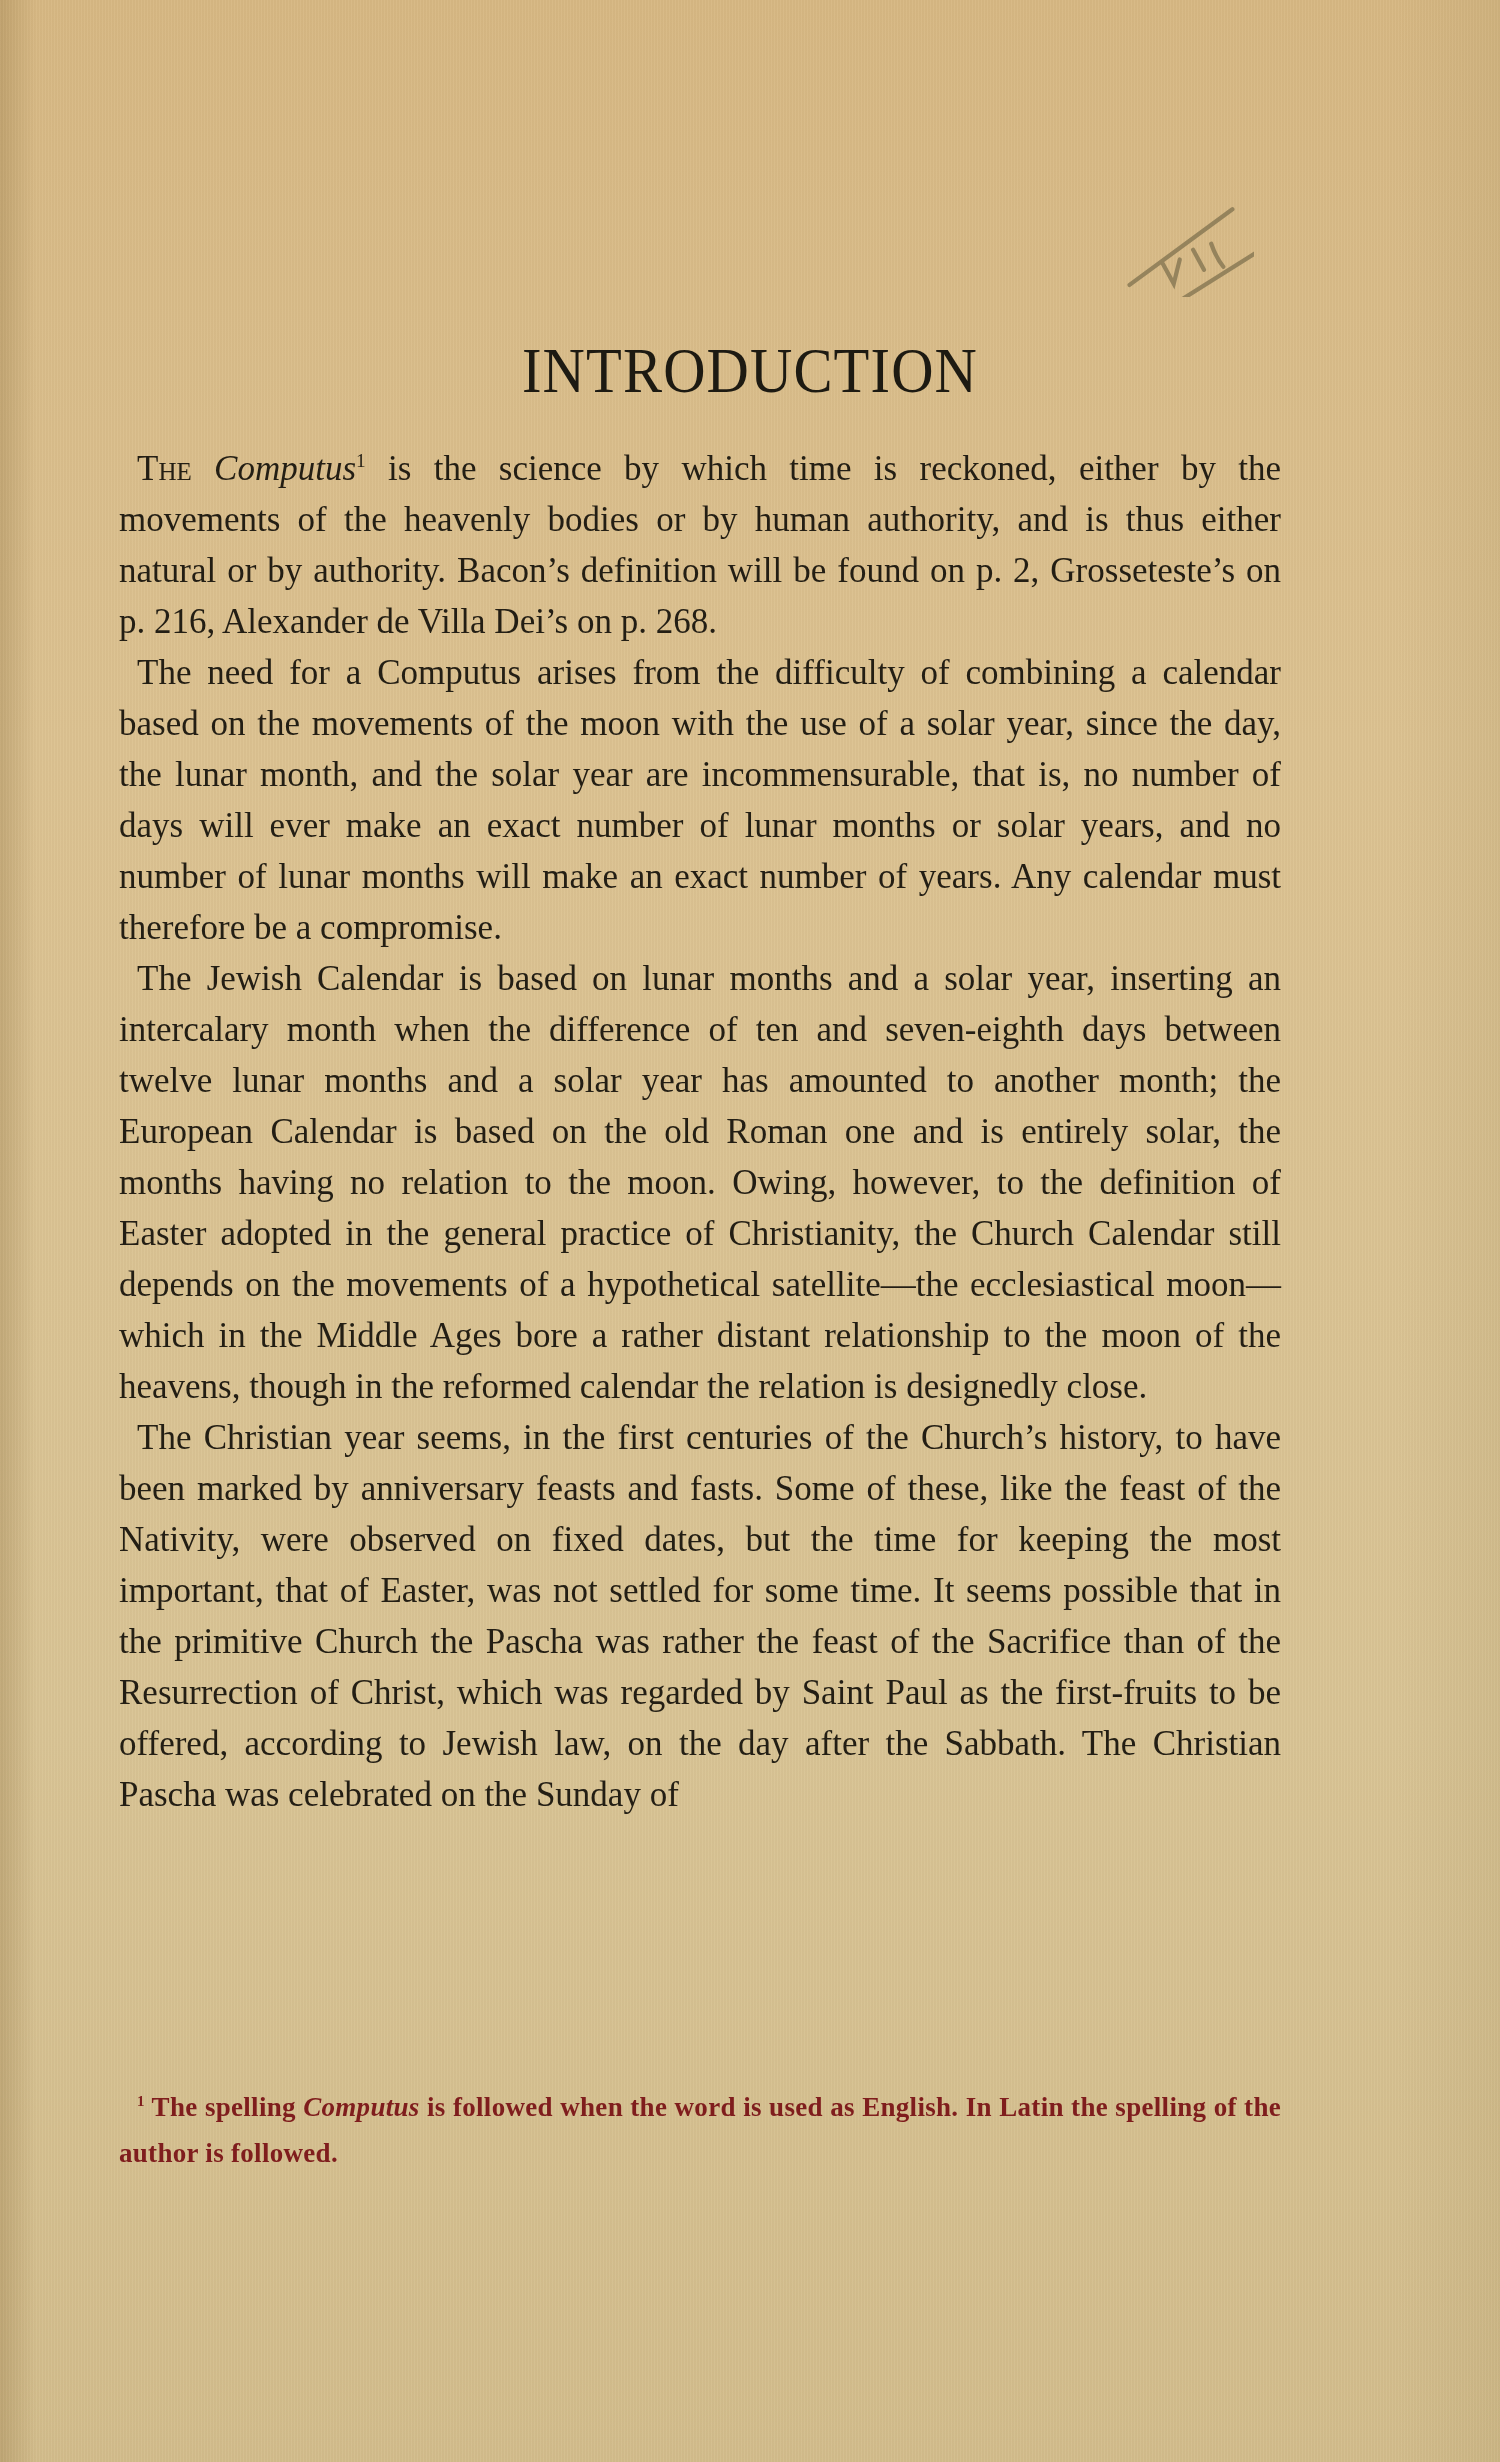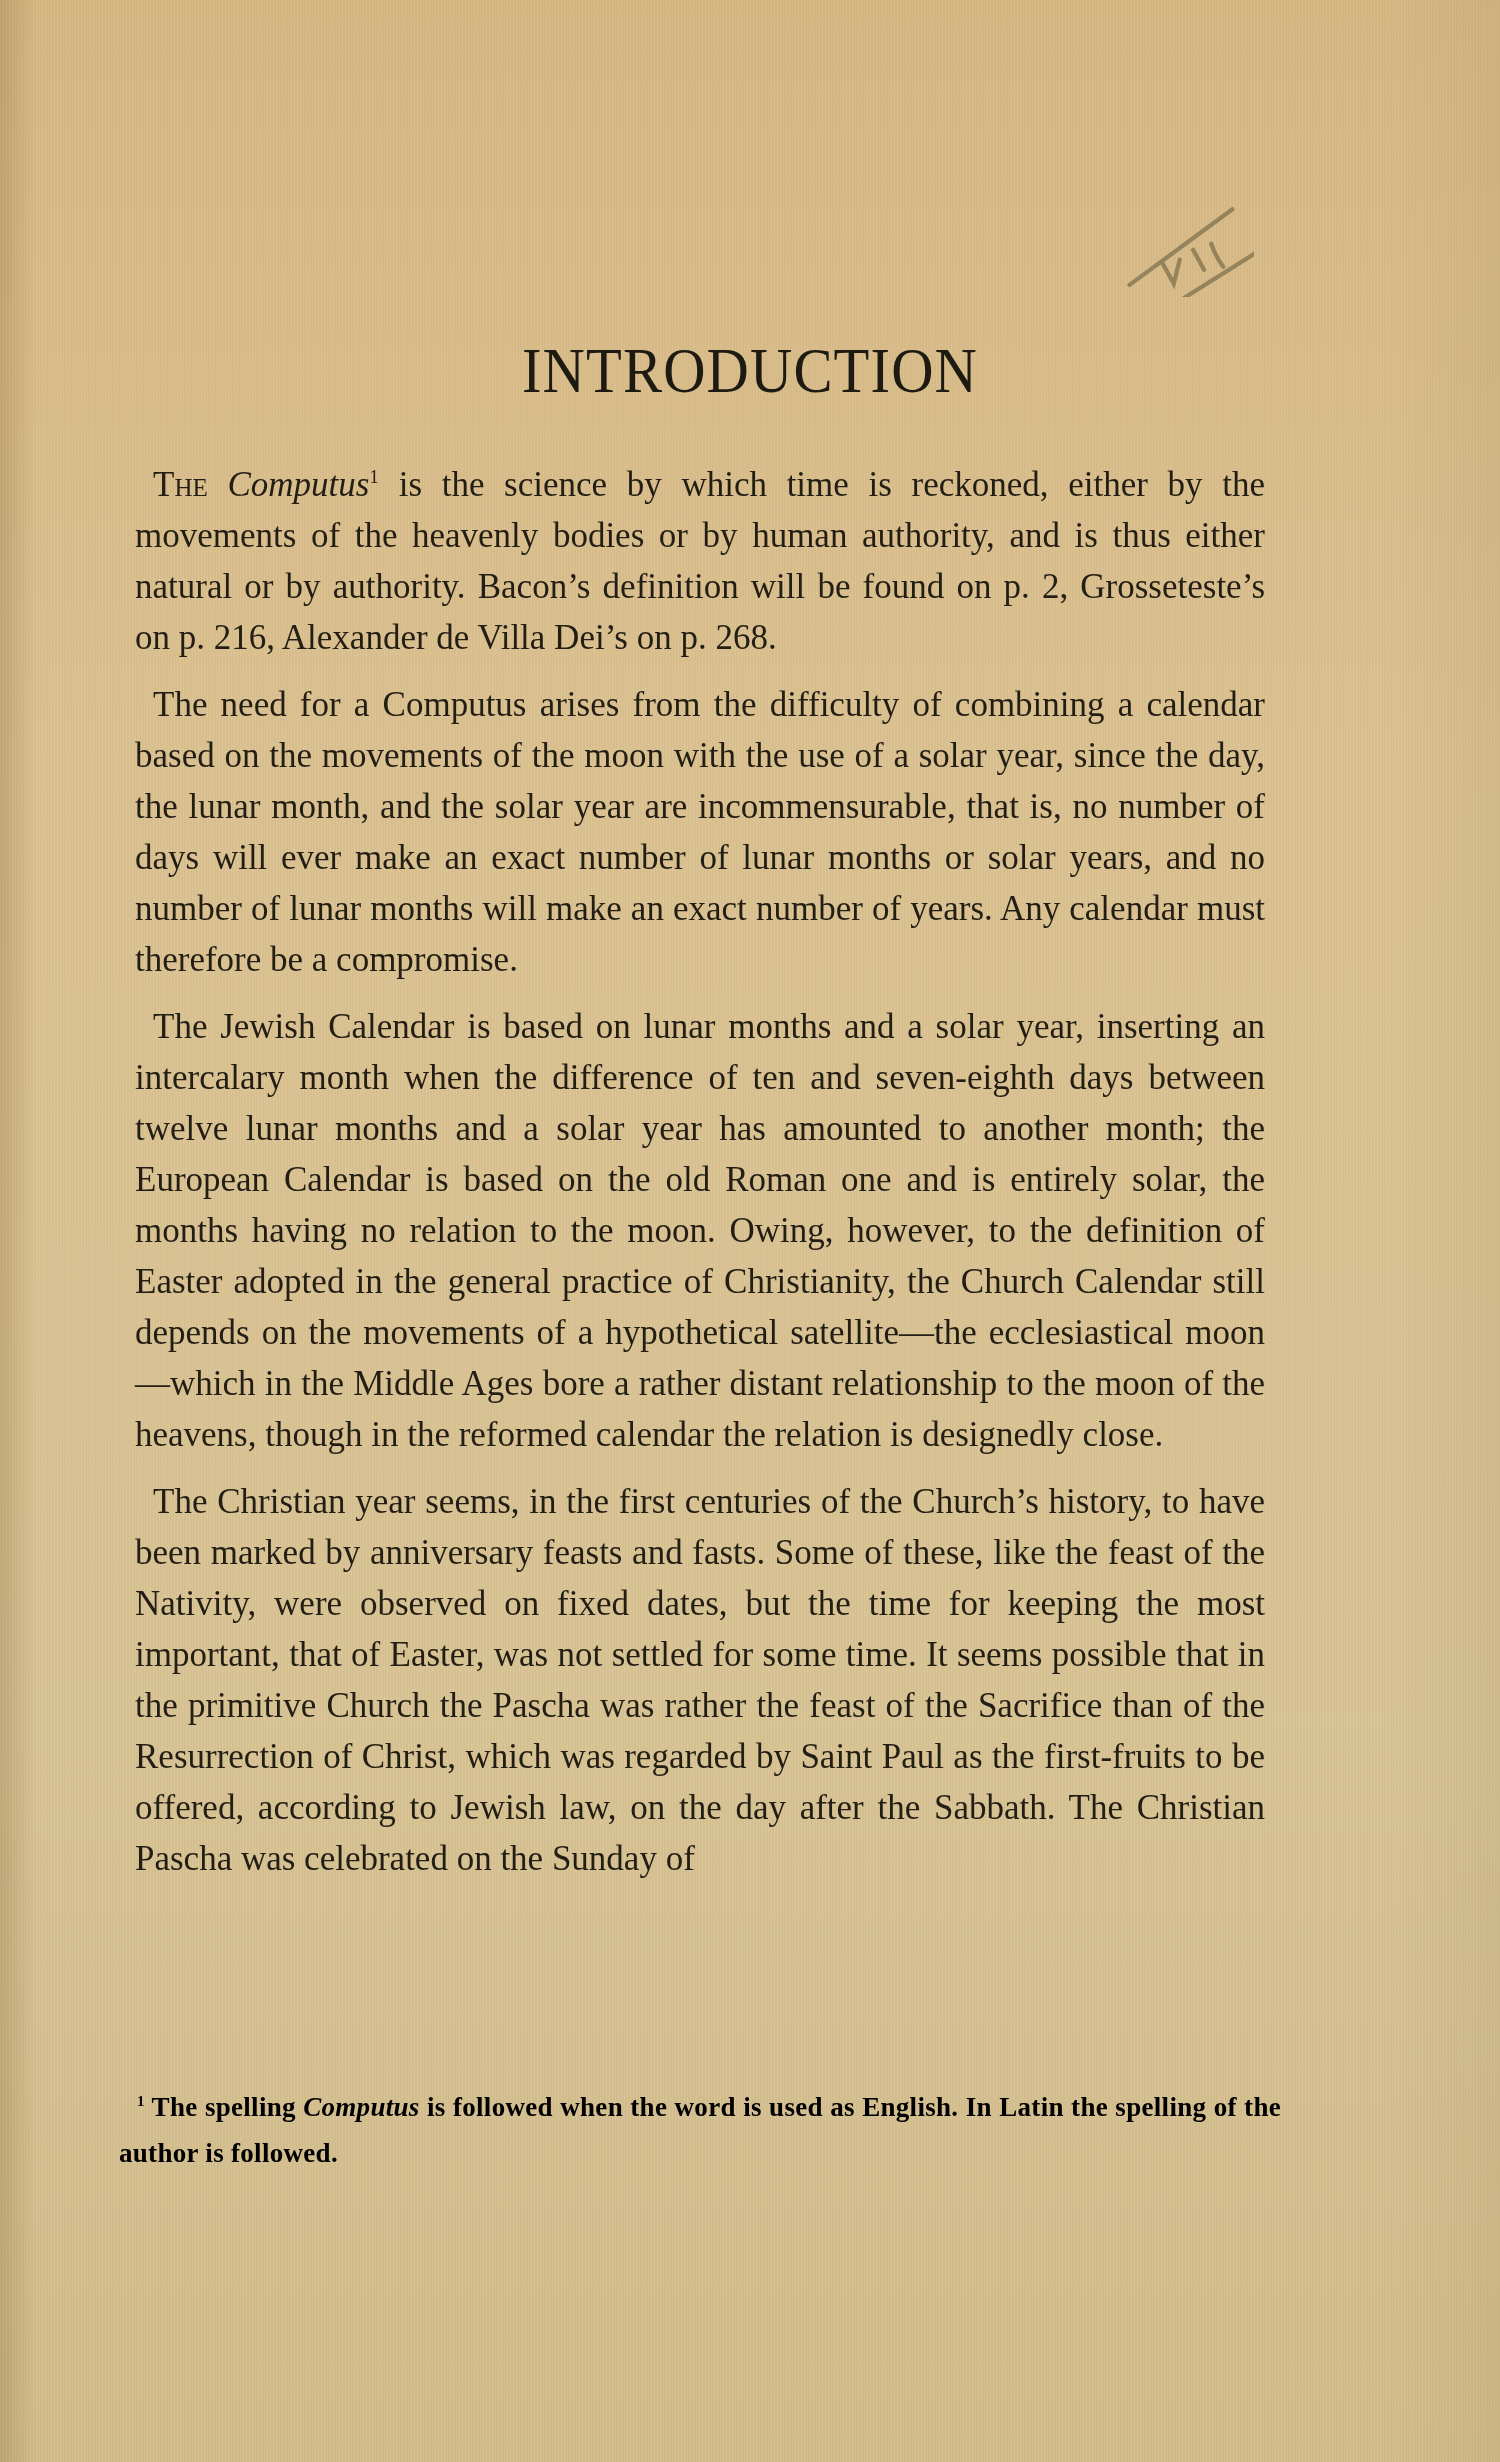--- a/index.html
+++ b/index.html
@@ -49,21 +49,21 @@
       position: absolute;
       left: 119px;
       top: 443px;
       width: 1162px;
       font-size: 35px;
       line-height: 51px;
       text-align: justify;
       color: #231e14;
     }
     .body-text p {
-      margin: 16px;
+      margin: 0;
       text-indent: 18px;
     }
     .smallcaps {
       font-variant: small-caps;
     }
     .ital {
       font-style: italic;
     }
     sup {
       font-size: 0.55em;
@@ -71,21 +71,21 @@
       line-height: 0;
     }
     .footnote {
       position: absolute;
       left: 119px;
       top: 2084px;
       width: 1162px;
       font-size: 27px;
       line-height: 46px;
       text-align: justify;
-      color: #000000;
+      color: #7f1d1d;
       font-weight: bold;
       letter-spacing: 0.3px;
     }
     .footnote p {
       margin: 0;
       text-indent: 18px;
     }
   </style>
 </head>
 <body>

